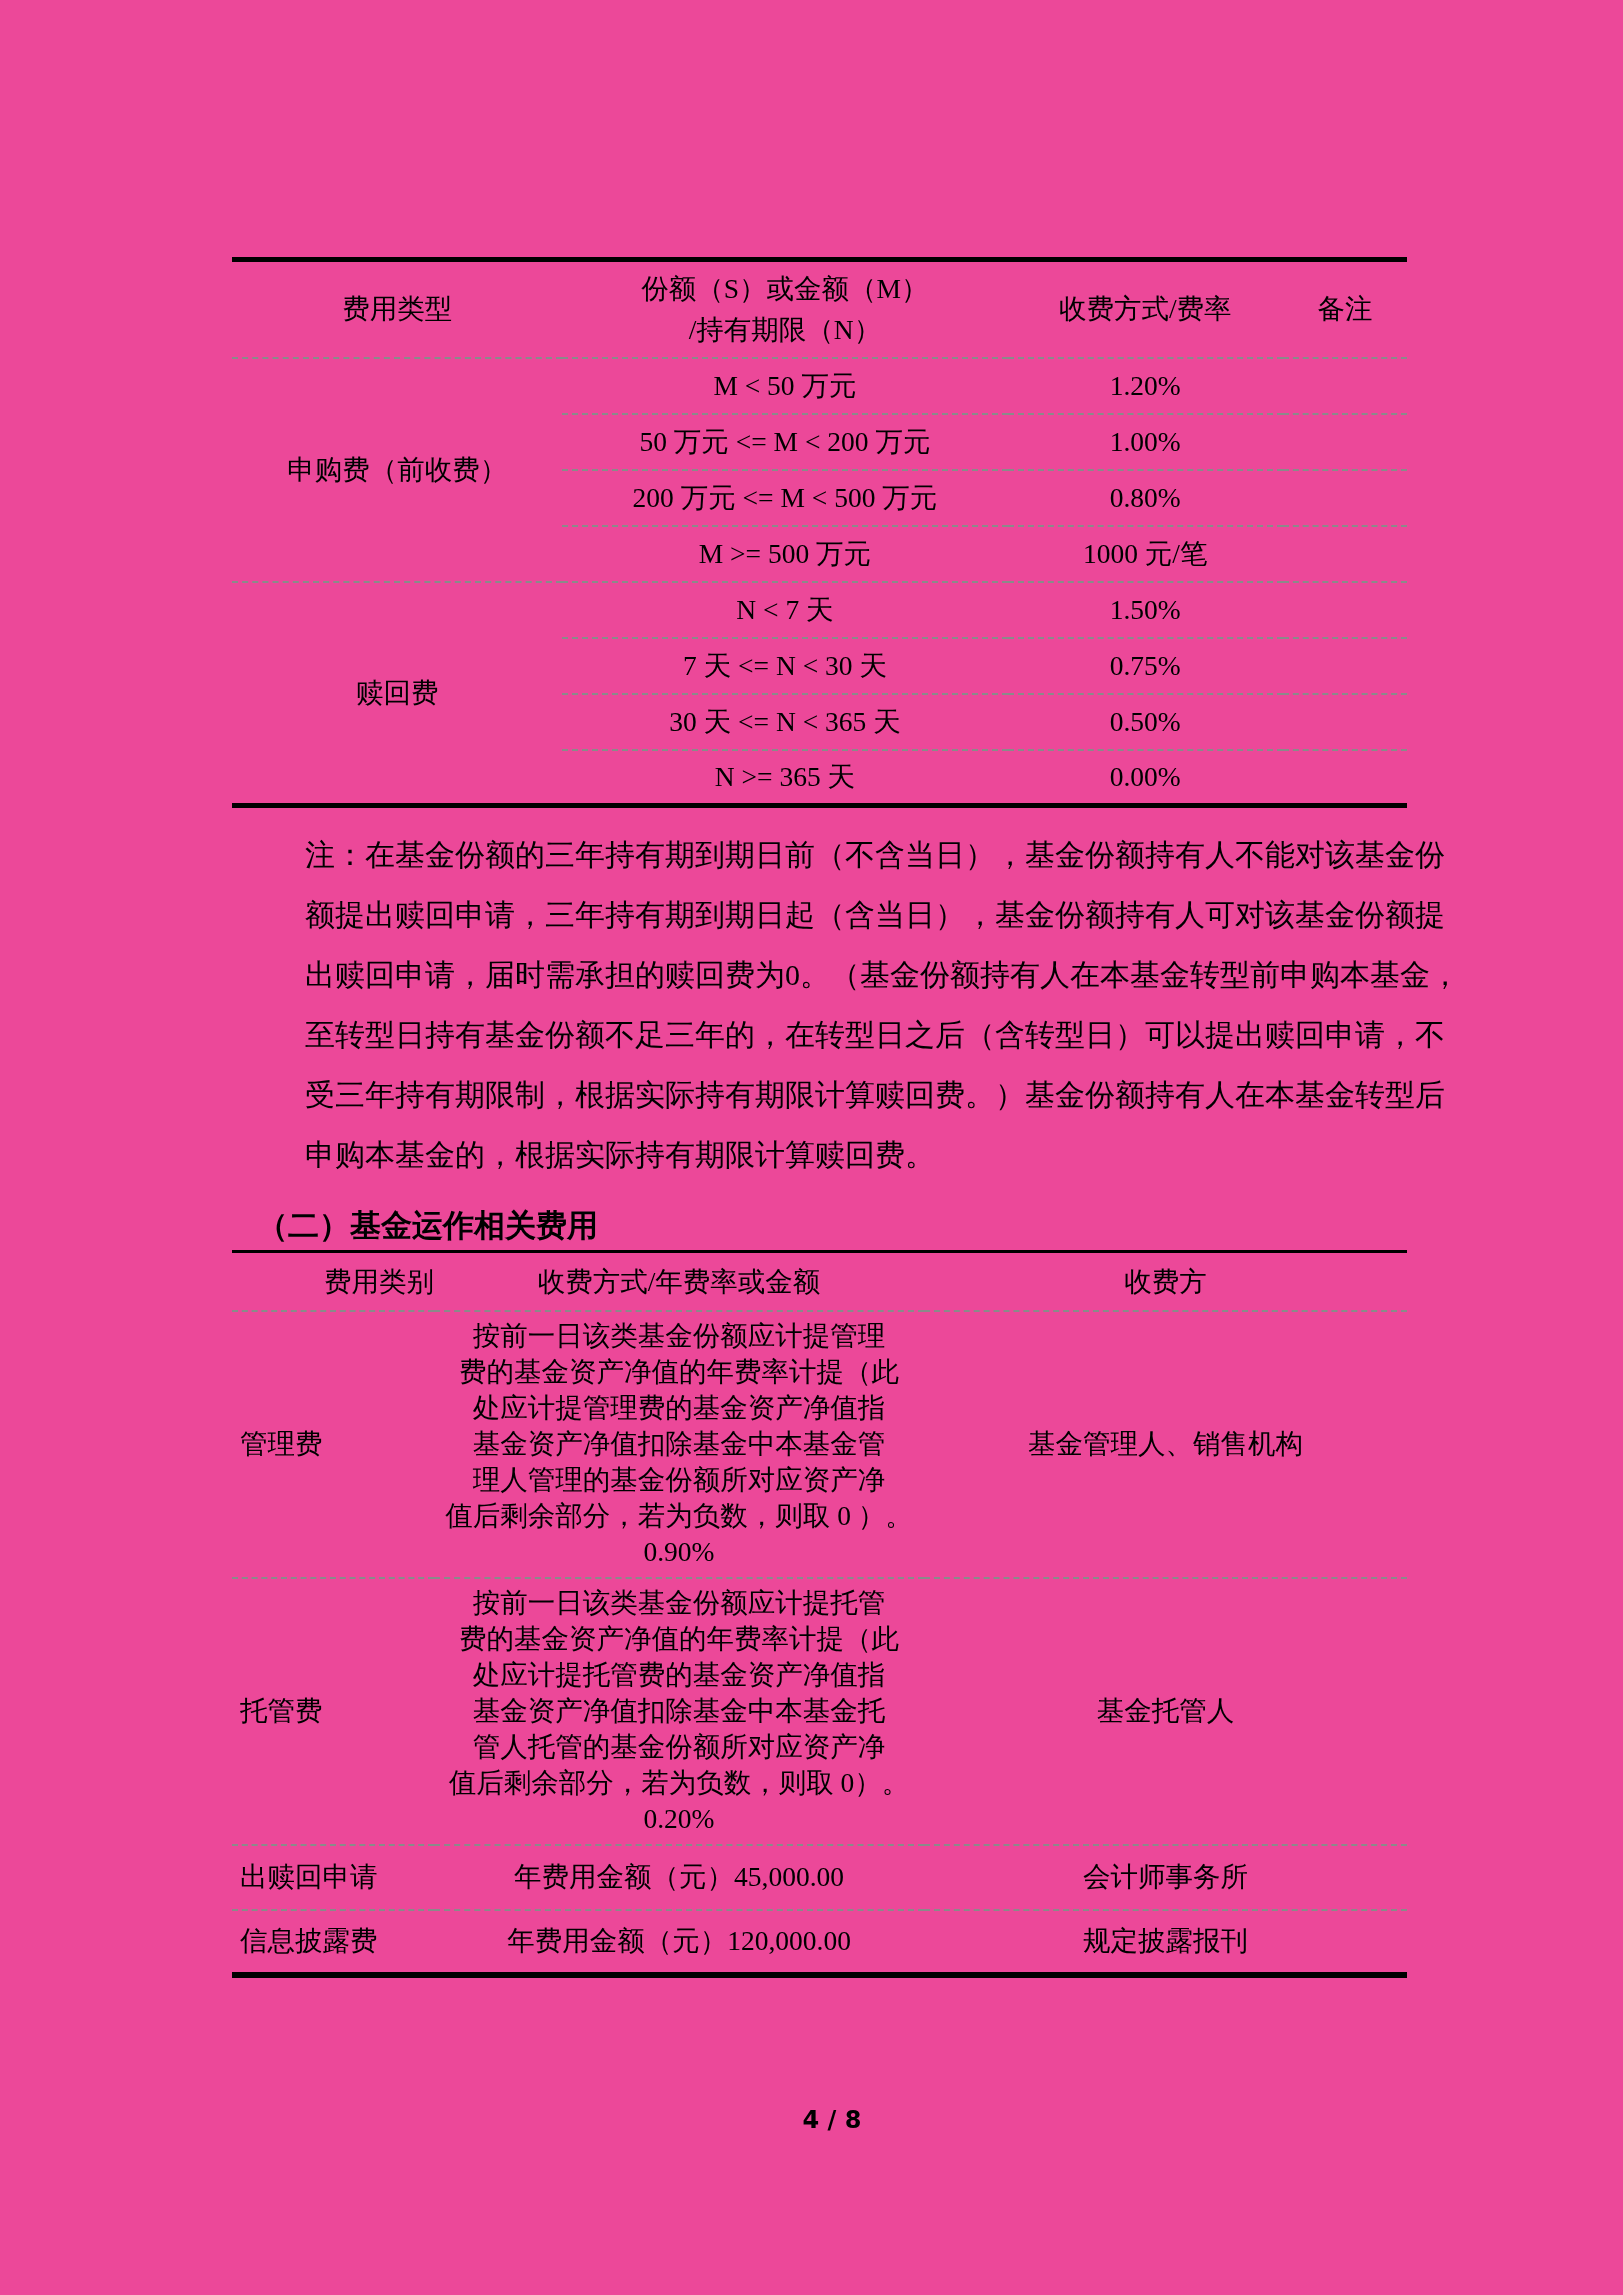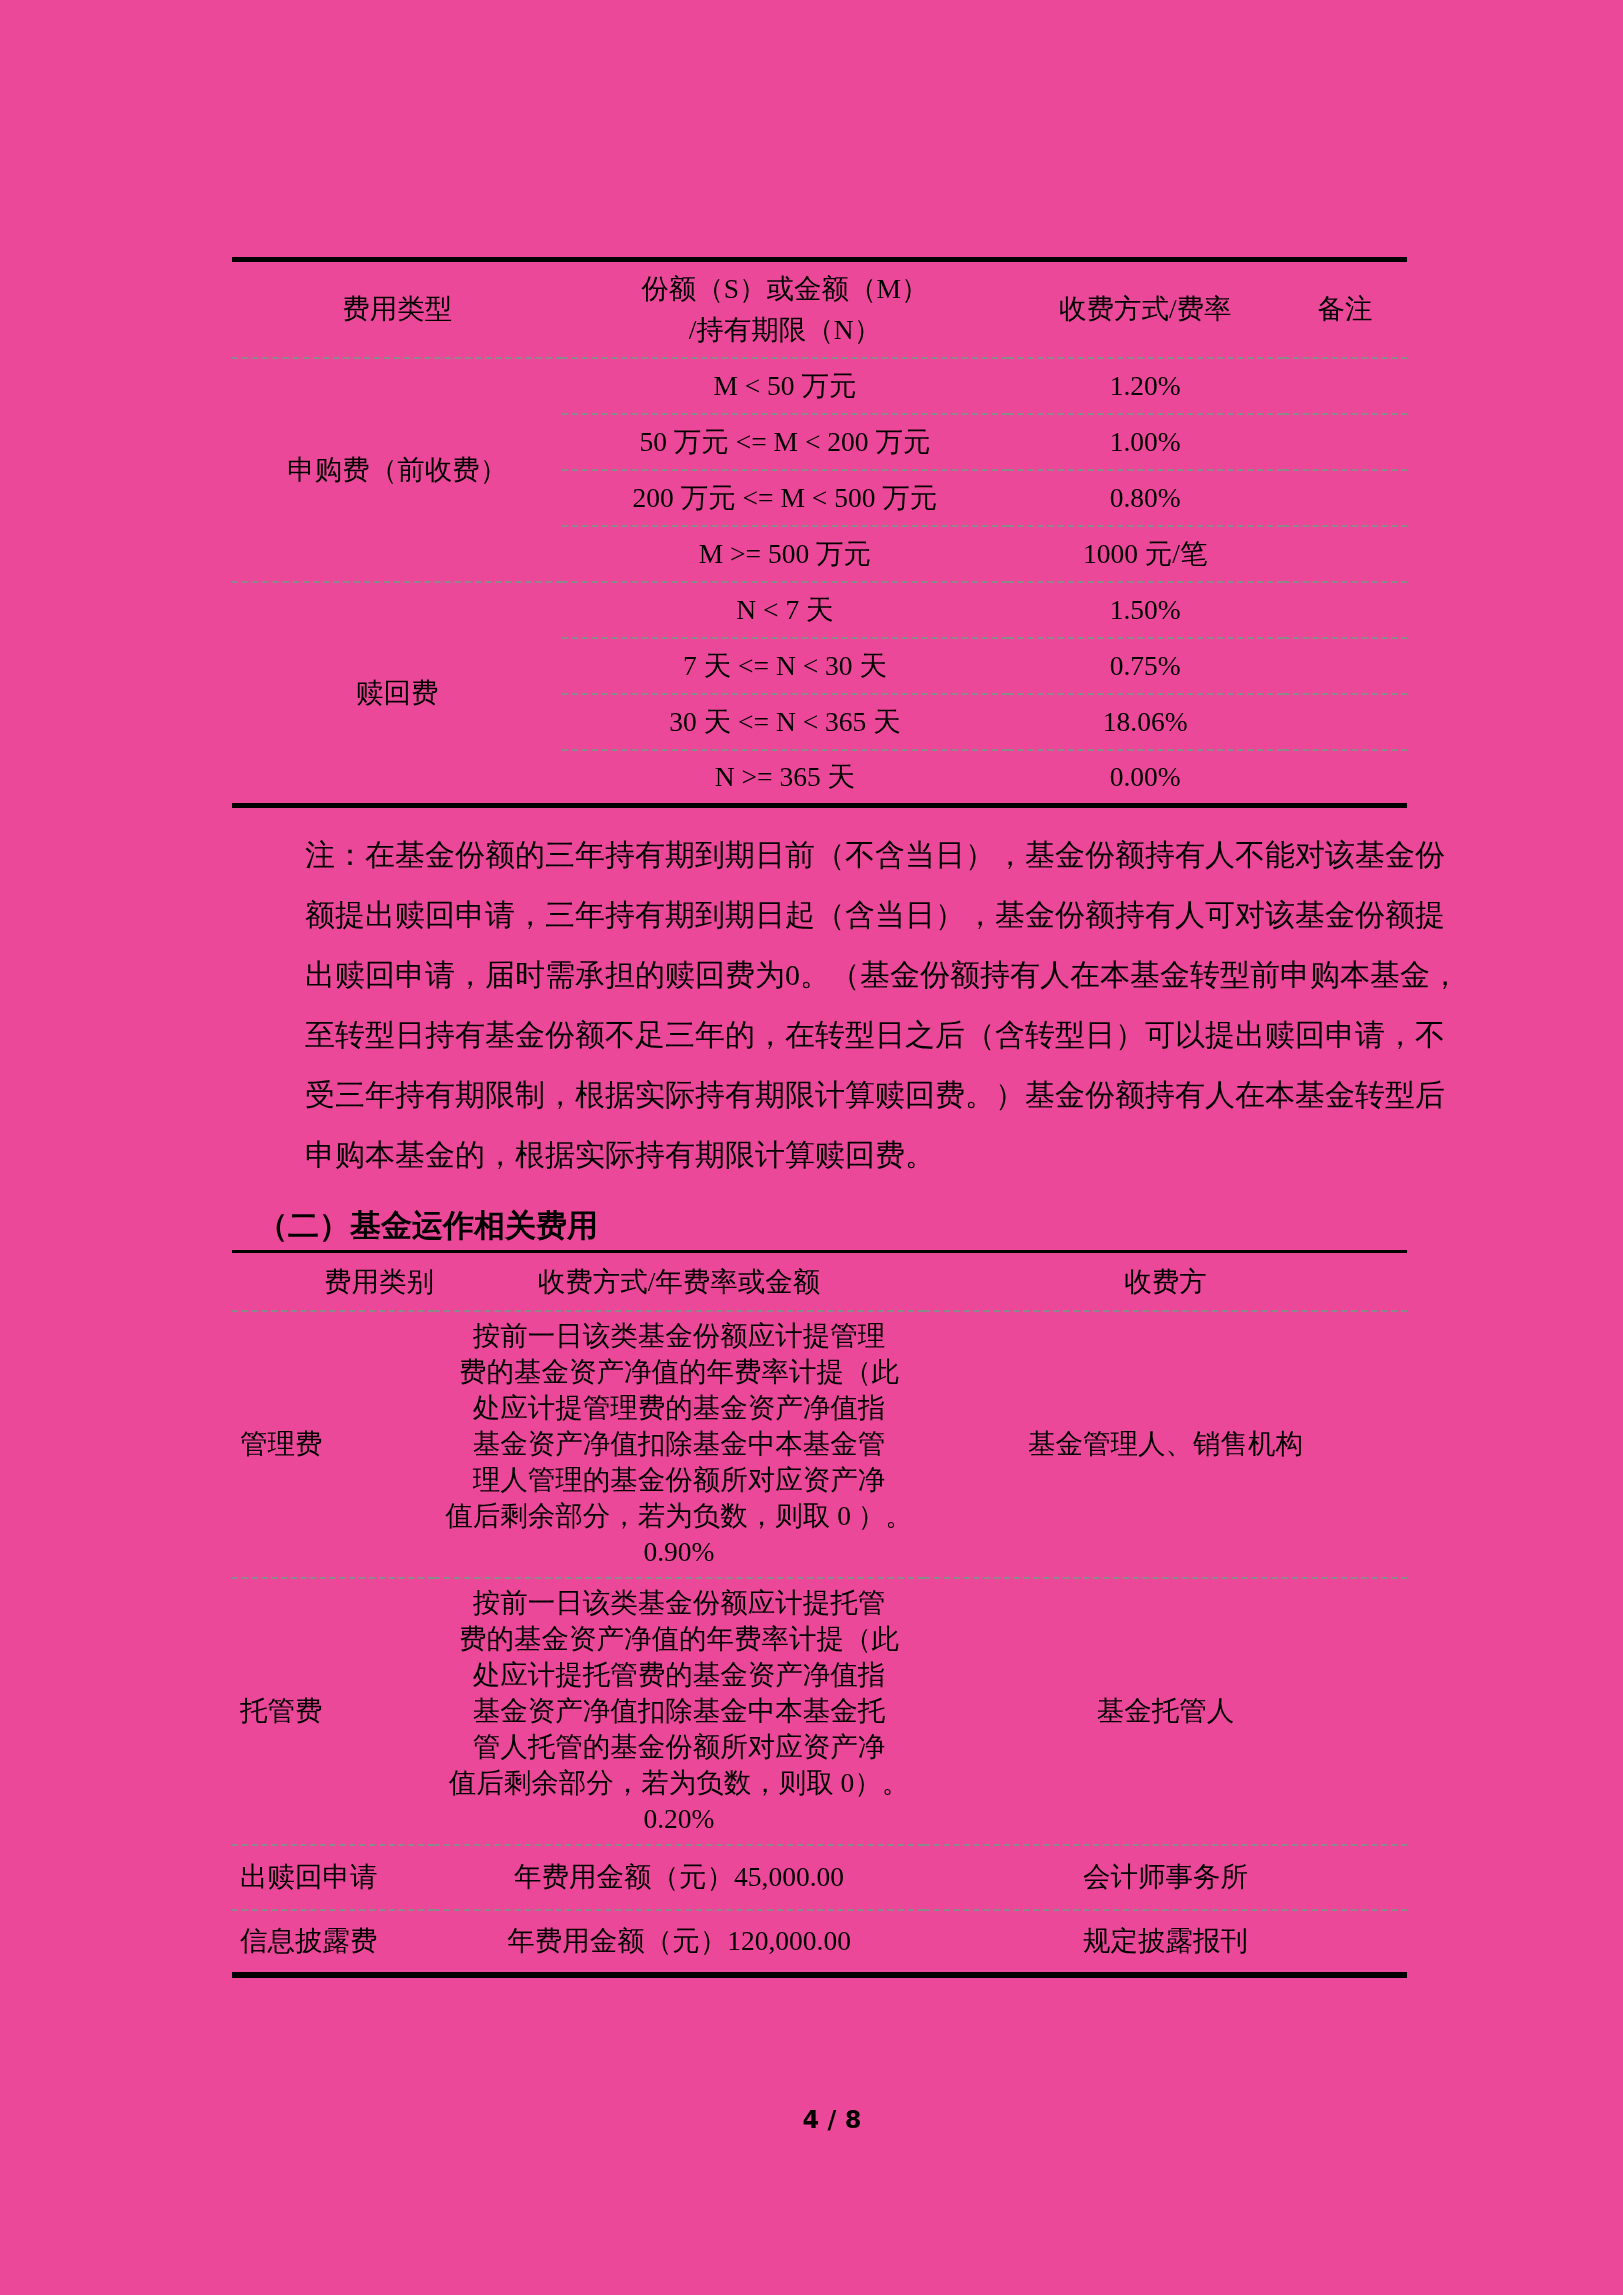--- a/index.html
+++ b/index.html
@@ -130,21 +130,21 @@
           <td class="dashed-t">1.50%</td>
           <td class="dashed-t"></td>
         </tr>
         <tr>
           <td class="dashed-t">7 天 &lt;= N &lt; 30 天</td>
           <td class="dashed-t">0.75%</td>
           <td class="dashed-t"></td>
         </tr>
         <tr>
           <td class="dashed-t">30 天 &lt;= N &lt; 365 天</td>
-          <td class="dashed-t">18.06%</td>
+          <td class="dashed-t">0.50%</td>
           <td class="dashed-t"></td>
         </tr>
         <tr>
           <td class="dashed-t">N &gt;= 365 天</td>
           <td class="dashed-t">0.00%</td>
           <td class="dashed-t"></td>
         </tr>
       </tbody>
     </table>
 

